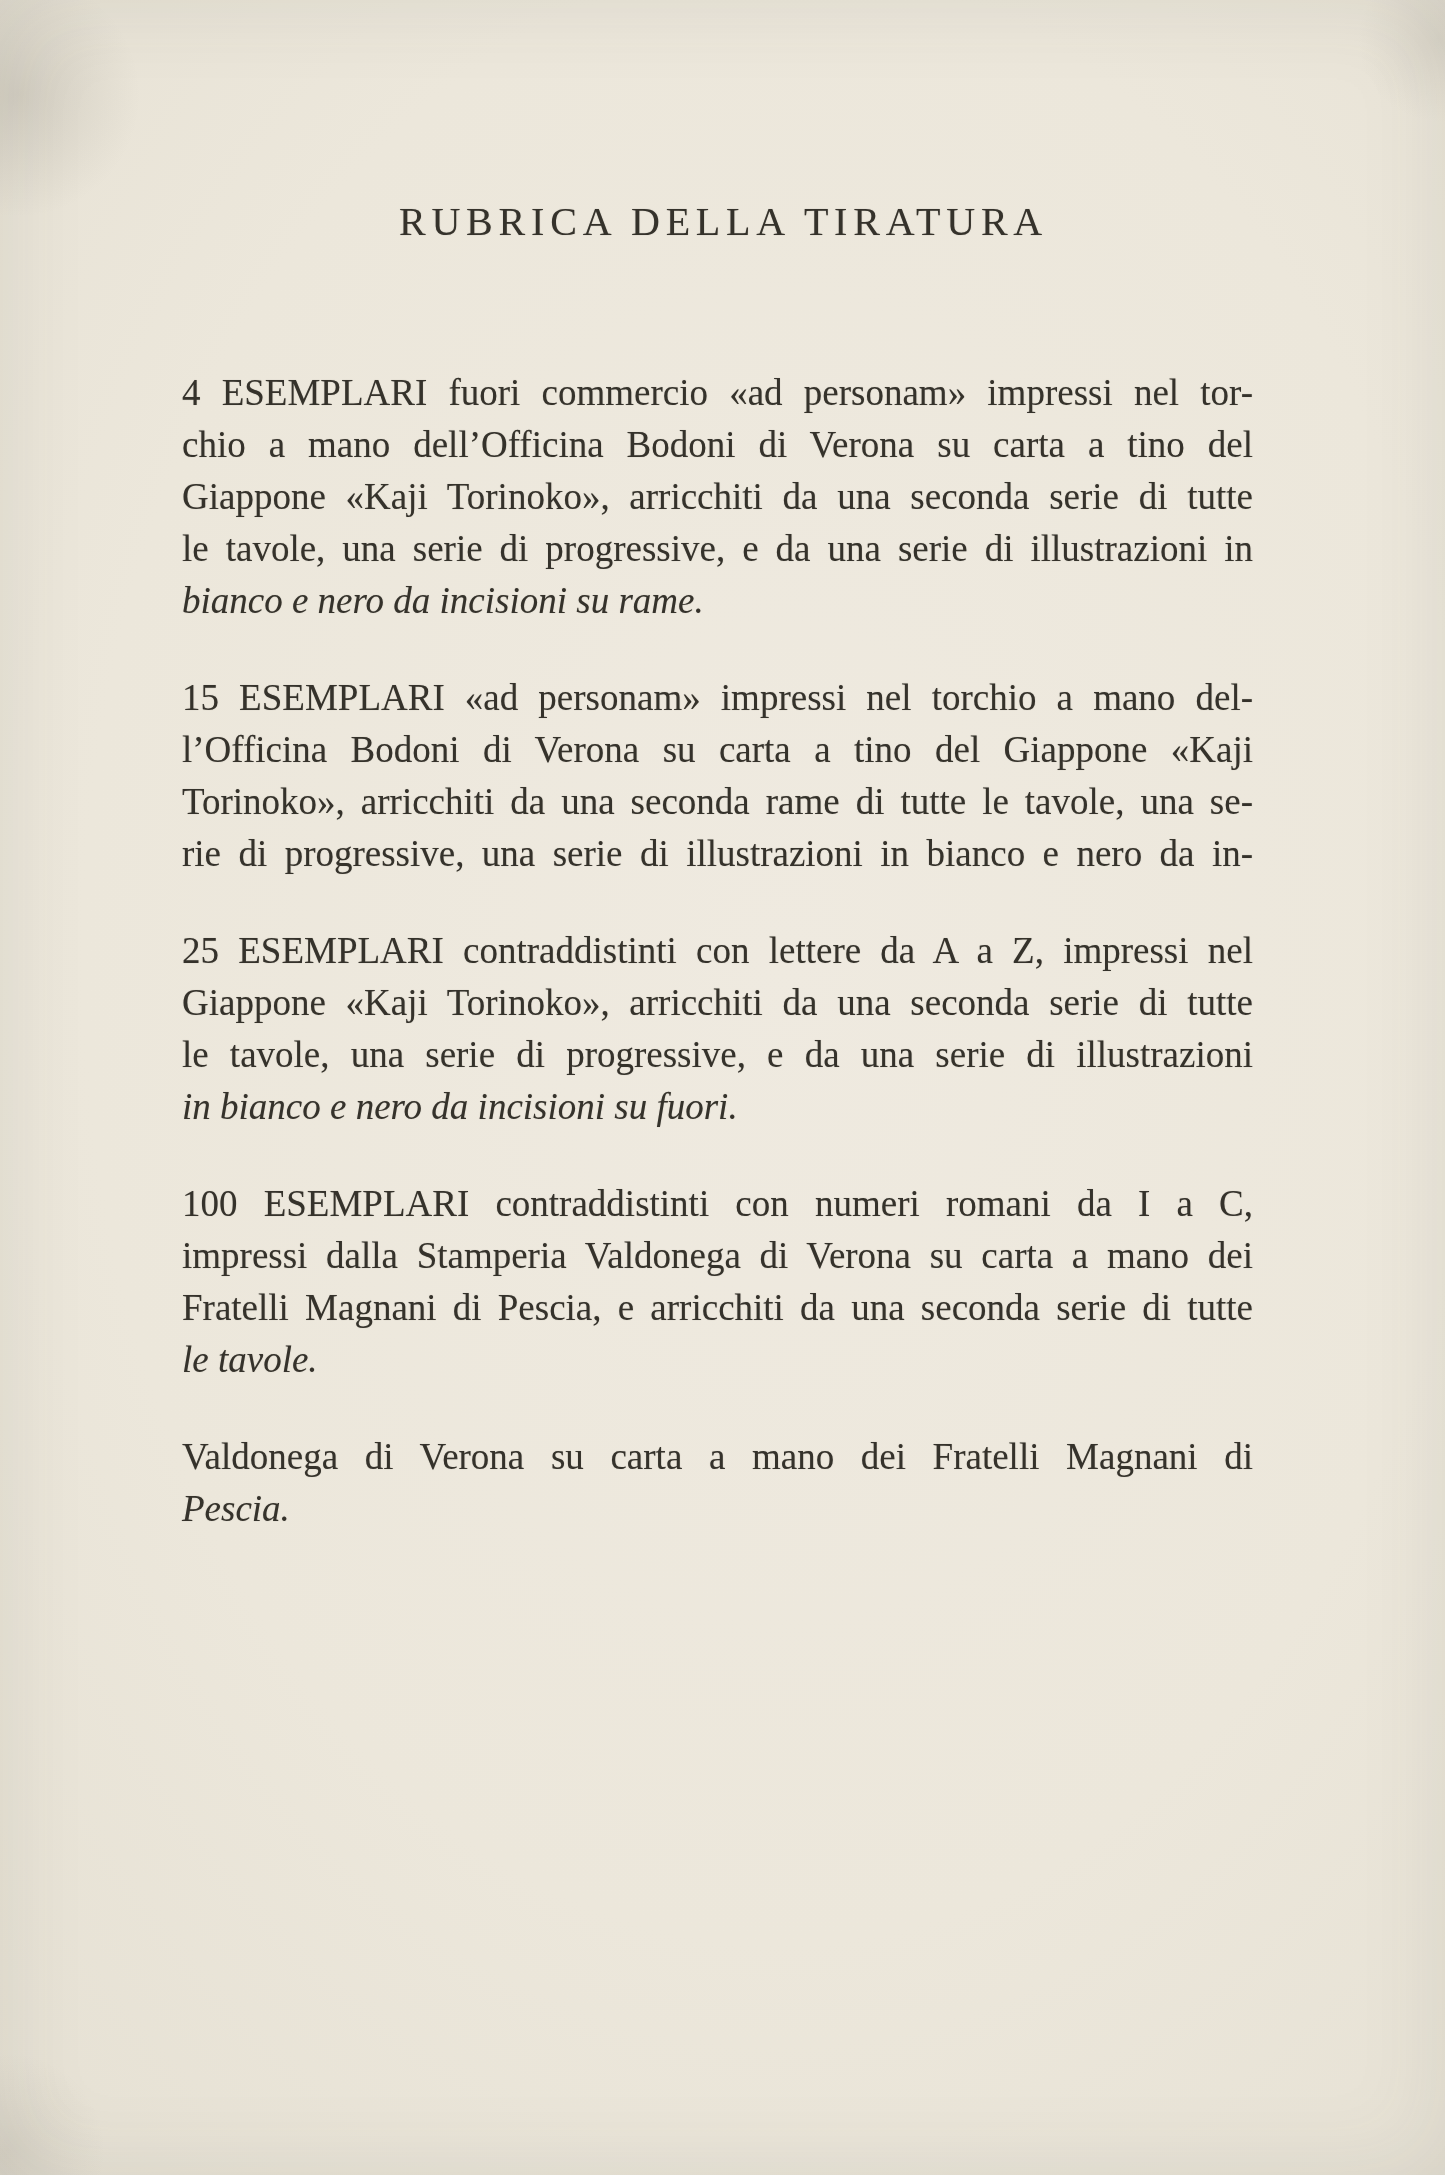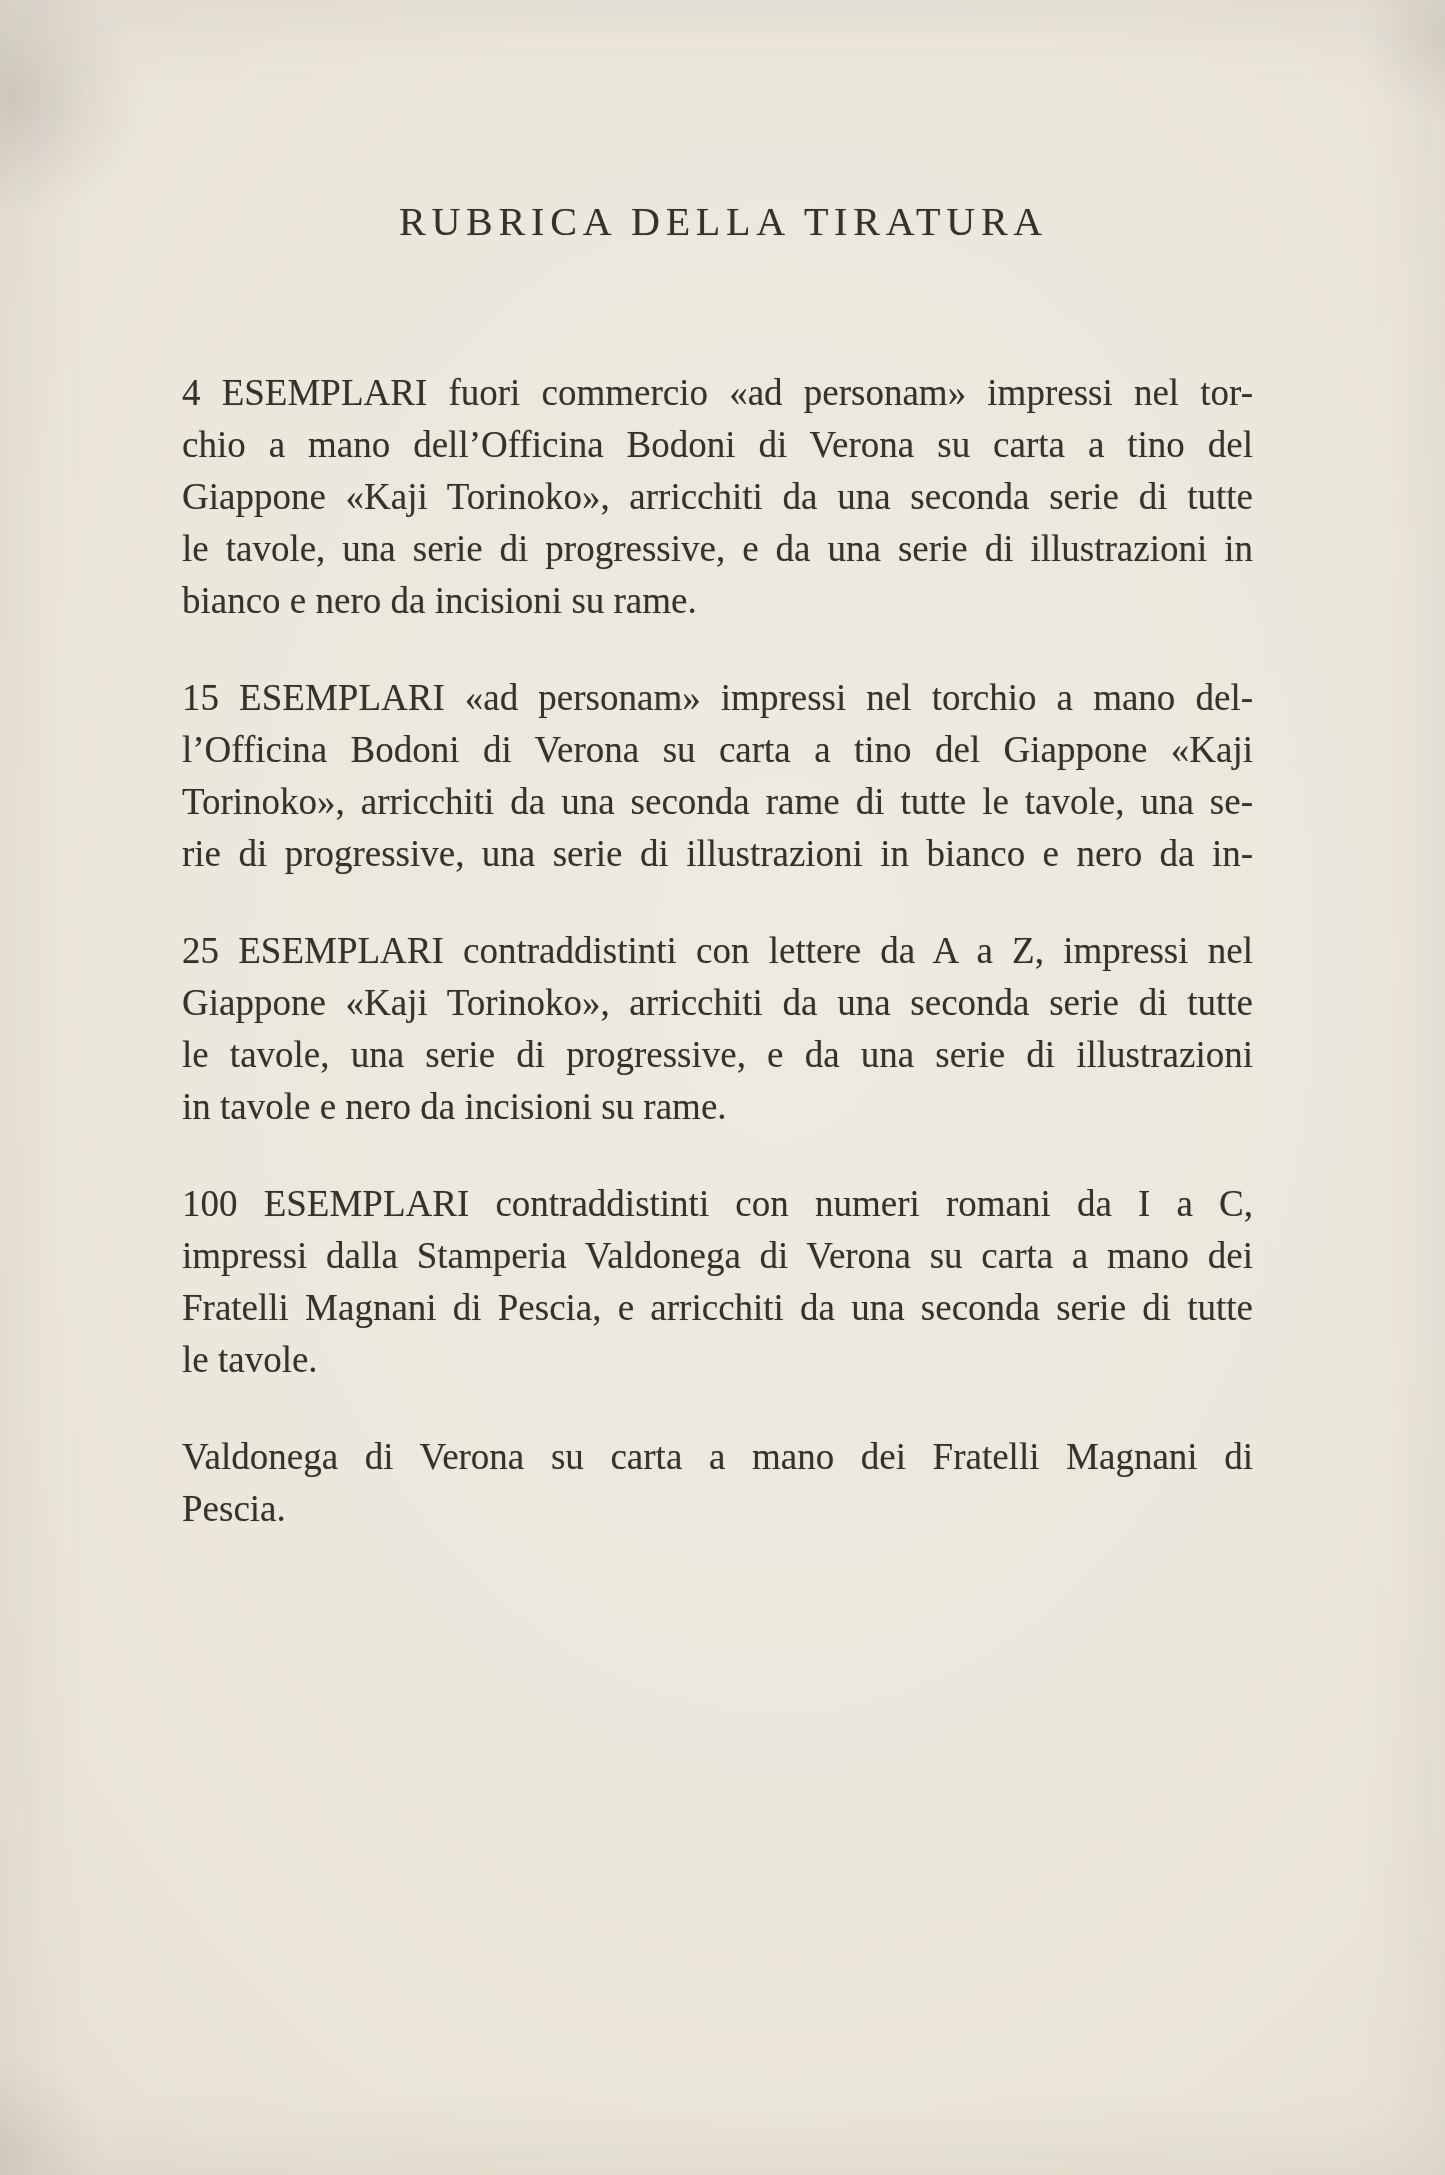--- a/index.html
+++ b/index.html
@@ -41,20 +41,21 @@
     line-height: 52px;
     margin: 0 12px 45px 0;
     text-shadow: 0 0 1px rgba(53,50,43,0.30);
   }
   .line {
     text-align: justify;
     text-align-last: justify;
   }
   .line.last {
     text-align-last: auto;
+    font-style: italic;
   }
 </style>
 </head>
 <body>
 
 <div class="page">
   <h1 class="title">RUBRICA DELLA TIRATURA</h1>
   <div class="colophon" id="colophon">
       <div class="para">
         <div class="line">4 ESEMPLARI fuori commercio «ad personam» impressi nel tor-</div>
@@ -66,21 +67,21 @@
       <div class="para">
         <div class="line">15 ESEMPLARI «ad personam» impressi nel torchio a mano del-</div>
         <div class="line">l’Officina Bodoni di Verona su carta a tino del Giappone «Kaji</div>
         <div class="line">Torinoko», arricchiti da una seconda rame di tutte le tavole, una se-</div>
         <div class="line">rie di progressive, una serie di illustrazioni in bianco e nero da in-</div>
       </div>
       <div class="para">
         <div class="line">25 ESEMPLARI contraddistinti con lettere da A a Z, impressi nel</div>
         <div class="line">Giappone «Kaji Torinoko», arricchiti da una seconda serie di tutte</div>
         <div class="line">le tavole, una serie di progressive, e da una serie di illustrazioni</div>
-        <div class="line last">in tavole e nero da incisioni su rame.</div>
+        <div class="line last">in bianco e nero da incisioni su fuori.</div>
       </div>
       <div class="para">
         <div class="line">100 ESEMPLARI contraddistinti con numeri romani da I a C,</div>
         <div class="line">impressi dalla Stamperia Valdonega di Verona su carta a mano dei</div>
         <div class="line">Fratelli Magnani di Pescia, e arricchiti da una seconda serie di tutte</div>
         <div class="line last">le tavole.</div>
       </div>
       <div class="para">
         <div class="line">Valdonega di Verona su carta a mano dei Fratelli Magnani di</div>
         <div class="line last">Pescia.</div>

